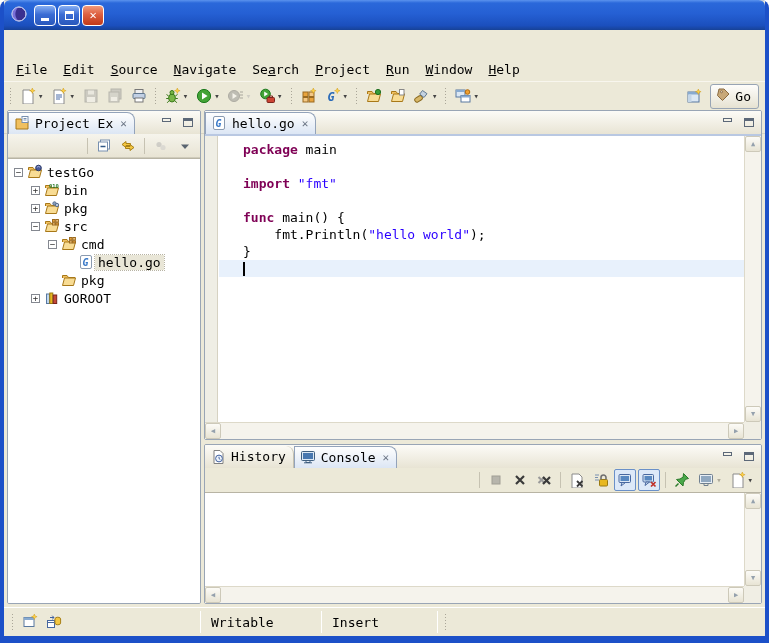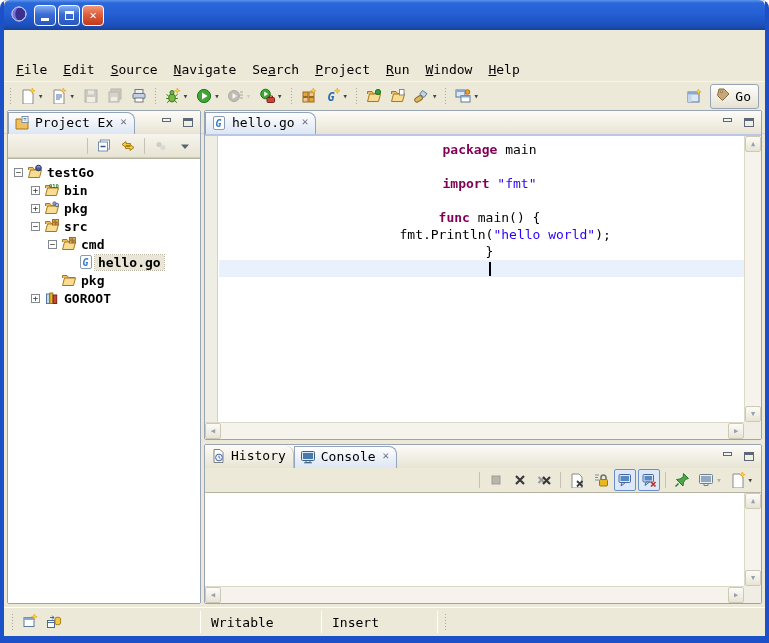--- a/index.html
+++ b/index.html
@@ -40,50 +40,50 @@
   .dd{font-size:9px;color:#444;margin-left:2px;}
   .dd.ddis{color:#b0ac9c;}
   .persp{position:absolute;right:6px;top:3px;display:flex;align-items:center;gap:4px;}
   .pbutton{display:flex;align-items:center;gap:4px;border:1px solid #98a4b4;border-radius:3px;background:linear-gradient(#fefdfb,#e6e2d2);
     padding:2px 7px 2px 4px;font-size:13px;}
 
   
   .main{position:absolute;top:107px;left:0;right:0;bottom:29px;padding:3px;display:flex;gap:3px;overflow:hidden;}
   .view{border:1px solid #99a5b5;background:#f6f5ef;border-radius:2px;display:flex;flex-direction:column;overflow:hidden;}
   .vhead{background:linear-gradient(#fcfbf7,#e8e4d4);display:flex;align-items:flex-end;height:23px;position:relative;flex:0 0 auto;}
-  .vtab{display:flex;gap:4px;padding:2px 7px 3px 5px;font-size:13px;border-right:1px solid #c4c0b0;
+  .vtab{display:flex;align-items:center;gap:4px;padding:2px 7px 3px 5px;font-size:13px;border-right:1px solid #c4c0b0;
     border-radius:0 8px 0 0;height:22px;white-space:nowrap;}
   .vtab.active{background:linear-gradient(#fefefe,#dce6f4);border:1px solid #93a3ba;border-bottom:none;}
   .tab-close{color:#6a7484;font-size:11px;margin-left:3px;}
   .pctl{position:absolute;right:4px;top:4px;display:flex;gap:4px;}
   .pbtn{width:17px;height:15px;border:1px solid transparent;display:flex;align-items:center;justify-content:center;}
   .gp-min{width:9px;height:4px;border:1px solid #5c6878;margin-top:-5px;}
   .gp-max{width:10px;height:9px;border:1px solid #5c6878;border-top:3px solid #5c6878;}
   .subbar{display:flex;justify-content:flex-end;align-items:center;height:24px;background:linear-gradient(#f6f4ec,#e8e4d4);
     border-bottom:1px solid #cfcbbb;padding-right:3px;flex:0 0 auto;}
 
   
   .pe{width:194px;flex:0 0 auto;}
   .tree{background:#fff;flex:1;overflow:hidden;border-top:1px solid #b8b4a4;padding-top:4px;font-size:13px;}
   .trow{display:flex;align-items:center;height:18px;white-space:nowrap;}
   .trow .texp{width:9px;height:9px;border:1px solid #848890;background:#fff;font-size:9px;line-height:7px;text-align:center;
     color:#333;margin-right:4px;flex:0 0 auto;}
   .trow .texp-spacer{width:13px;flex:0 0 auto;}
   .ticon{width:17px;height:16px;flex:0 0 auto;}
-  .tlabel{padding:0 3px;font-weight:bold;}
+  .tlabel{padding:0 3px;}
   .trow.sel .tlabel{background:#e9e6d7;outline:1px dotted #b8b4a4;}
 
   
   .rightcol{flex:1;display:flex;flex-direction:column;gap:4px;min-width:0;}
   .editor-view{height:330px;flex:0 0 auto;}
   .edit-body{position:relative;flex:1;background:#fff;border-top:2px solid #b9c8e2;overflow:hidden;}
   .ruler{position:absolute;left:0;top:0;bottom:17px;width:13px;background:#efeee5;border-right:1px solid #d6d2c2;}
   .textarea{position:absolute;left:14px;top:0;right:17px;bottom:17px;overflow:hidden;}
   .codelines{padding-top:5px;font-size:13px;line-height:17px;}
-  .codeline{white-space:pre;padding-left:16px;height:17px;text-align:center;}
+  .codeline{white-space:pre;padding-left:24px;height:17px;}
   .codeline.curline{background:#e8f1fc;}
   .cursor{display:inline-block;width:2px;height:14px;background:#000;vertical-align:text-bottom;}
   .t-kw{color:#7f0055;font-weight:bold;}
   .t-str{color:#2a00ff;}
   .t-pl{color:#000;}
 
   
   .vscroll{position:absolute;right:0;top:0;bottom:17px;width:17px;background:#f5f3ec;border-left:1px solid #ddd9c9;}
   .hscroll{position:absolute;left:0;right:17px;bottom:0;height:17px;background:#f5f3ec;border-top:1px solid #ddd9c9;display:flex;justify-content:space-between;}
   .sbtn{width:16px;height:16px;border:1px solid #cdc9b9;border-radius:2px;background:linear-gradient(#fcfbf7,#e8e4d4);

